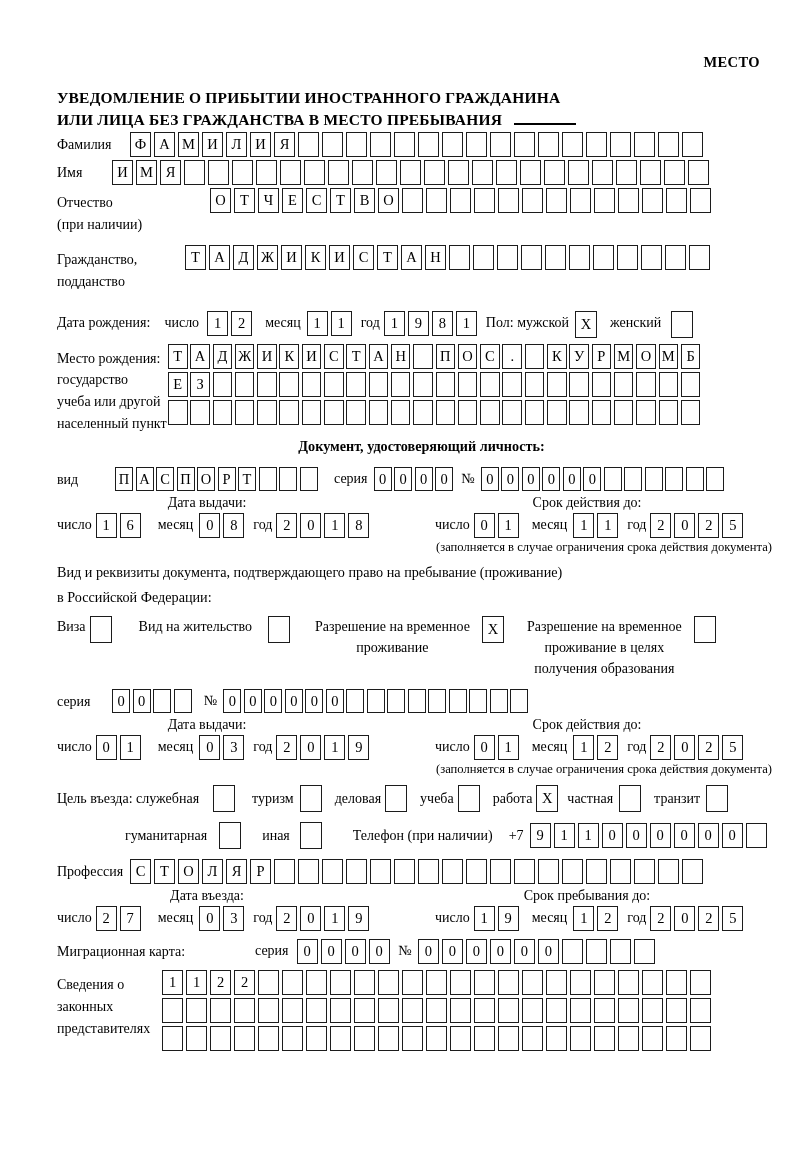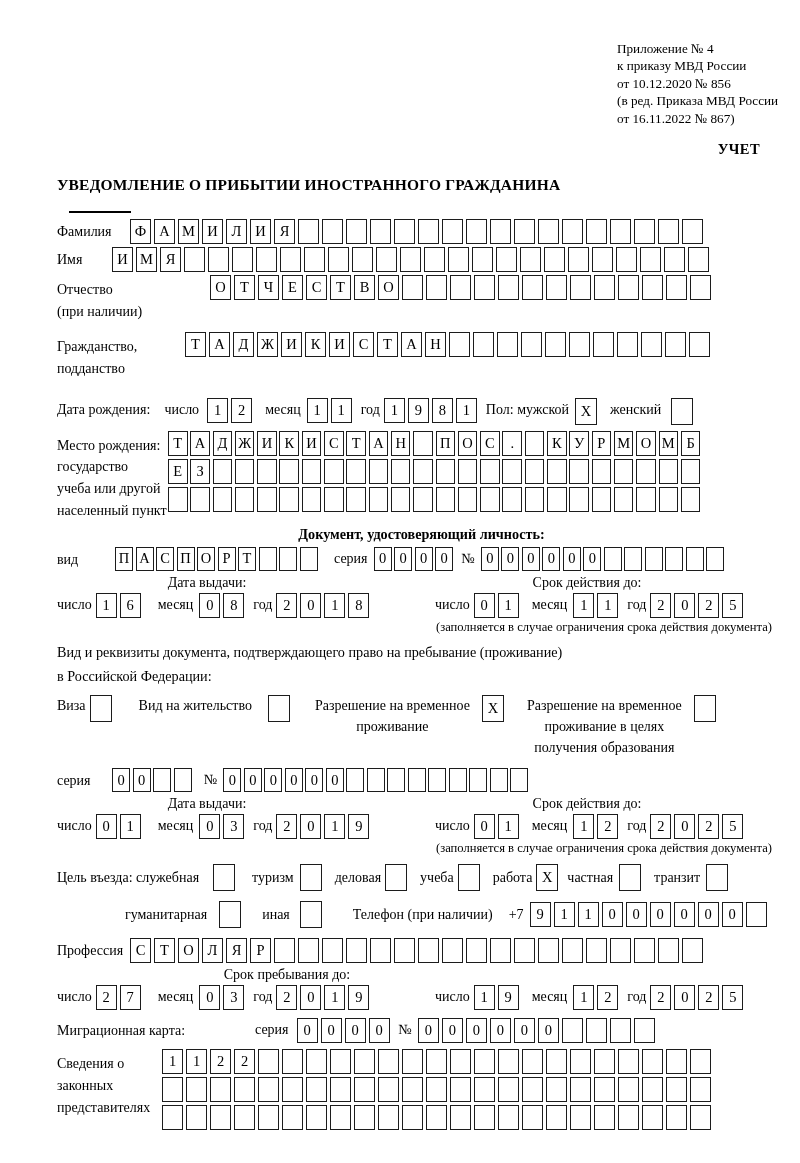--- a/index.html
+++ b/index.html
@@ -53,41 +53,34 @@
   .perm-row{display:flex;align-items:flex-start;margin-top:6px;margin-bottom:10px;}
   .perm{display:flex;align-items:flex-start;}
   .perm .txt{text-align:center;line-height:1.5;}
   .checkbox .cell{width:20px;height:25px;}
 
   
   .purpose-row{display:flex;align-items:center;justify-content:flex-start;margin-top:8px;}
   .pitem{display:flex;align-items:center;text-align:center;}
   .pitem .inlbl{padding-top:0;}
 
-  .center-bold{text-align:center;font-weight:bold;font-size:14.2px;margin:4px 0 4px 0;}
+  .center-bold{text-align:center;font-weight:bold;font-size:14.2px;margin:4px 0 12px 0;}
   .repr-wrap{display:flex;align-items:flex-start;margin-top:6px;}
 </style>
 </head>
 <body>
 
 <div class="page">
 
-  <div class="appendix">
-    <div>Приложение № 4</div>
-    <div>к приказу МВД России</div>
-    <div>от 10.12.2020 № 856</div>
-    <div>(в ред. Приказа МВД России</div>
-    <div>от 16.11.2022 № 867)</div>
-  </div>
-
-  <div class="forma">УЧЕТ</div>
+
+  <div class="forma">МЕСТО</div>
 
   <div class="title">
     <div>УВЕДОМЛЕНИЕ О ПРИБЫТИИ ИНОСТРАННОГО ГРАЖДАНИНА</div>
-    <div><span class="blank-line"></span></div>
+    <div><span>ИЛИ ЛИЦА БЕЗ ГРАЖДАНСТВА В МЕСТО ПРЕБЫВАНИЯ</span><span class="blank-line"></span></div>
   </div>
 
 
   <div class="row">
     <span class="lbl w-surname">Фамилия</span>
     <span class="boxes">
         <span class="cell">Ф</span>
         <span class="cell">А</span>
         <span class="cell">М</span>
         <span class="cell">И</span>
@@ -623,20 +616,21 @@
         <span class="cell"></span>
         <span class="cell"></span>
         <span class="cell"></span>
         <span class="cell"></span>
         <span class="cell"></span>
         <span class="cell"></span>
       </span>
   </div>
 
   <div class="datehdr">
+    <span class="h1">Дата въезда:</span>
     <span class="h2">Срок пребывания до:</span>
   </div>
   <div class="dates">
     <span class="grp" style="width:340px">
       <span class="inlbl mr4">число</span>
       <span class="boxes">
           <span class="cell">2</span>
           <span class="cell">7</span>
         </span>
       <span class="inlbl ml14 mr6">месяц</span>

